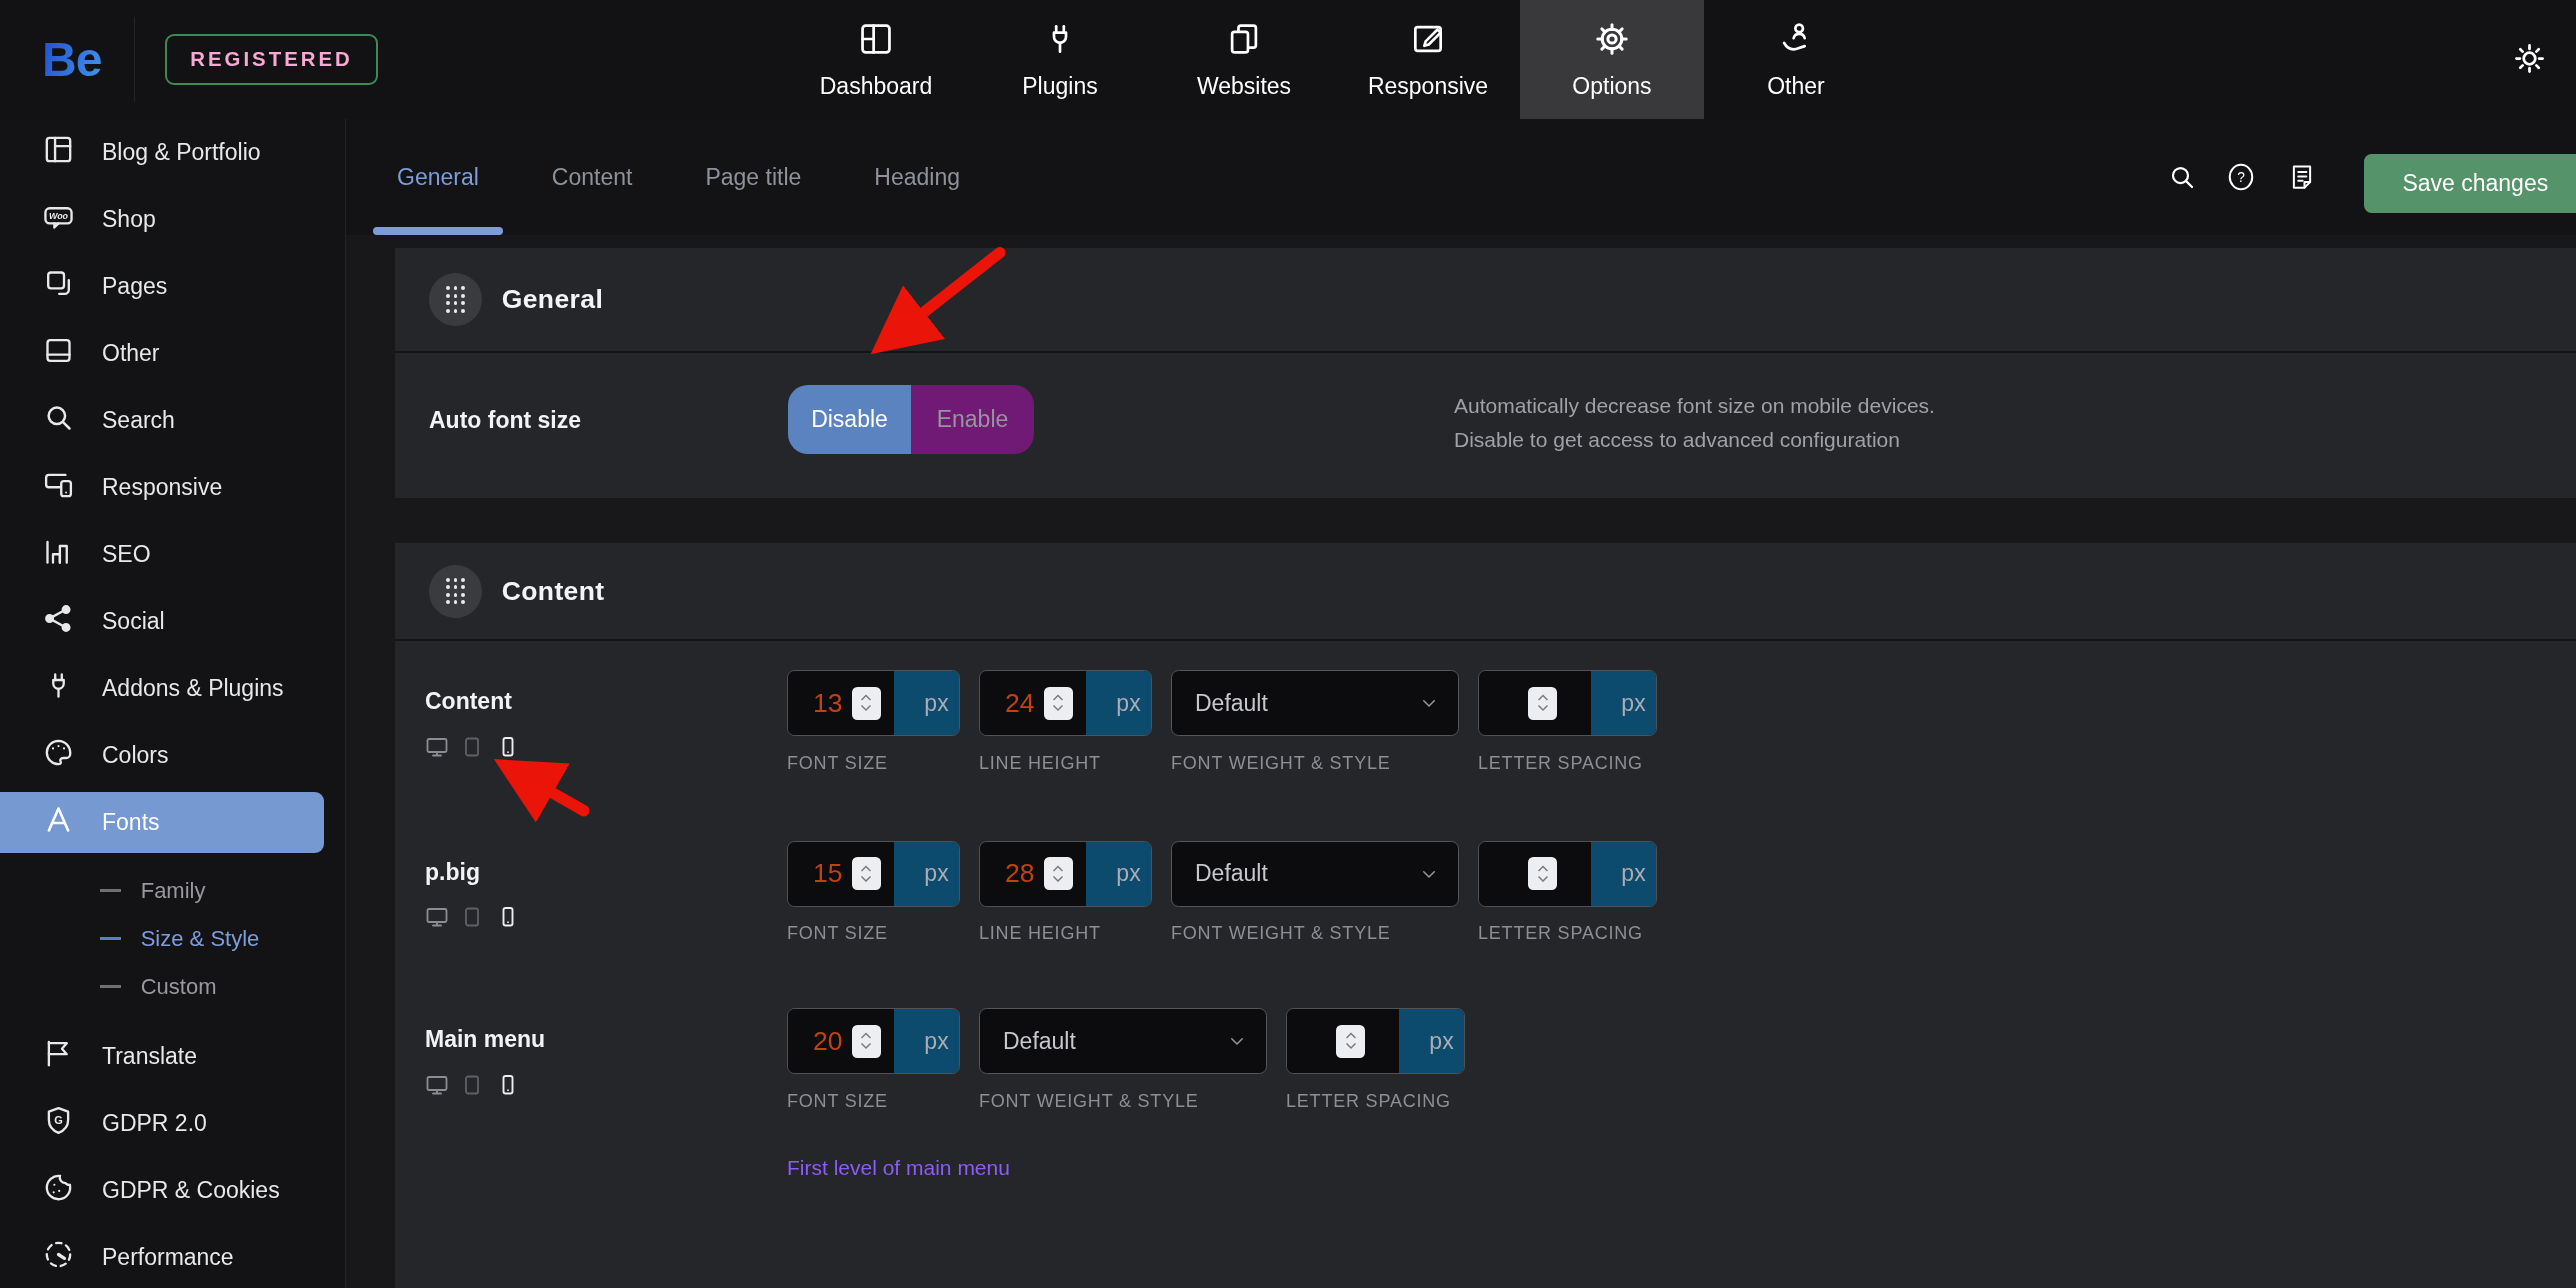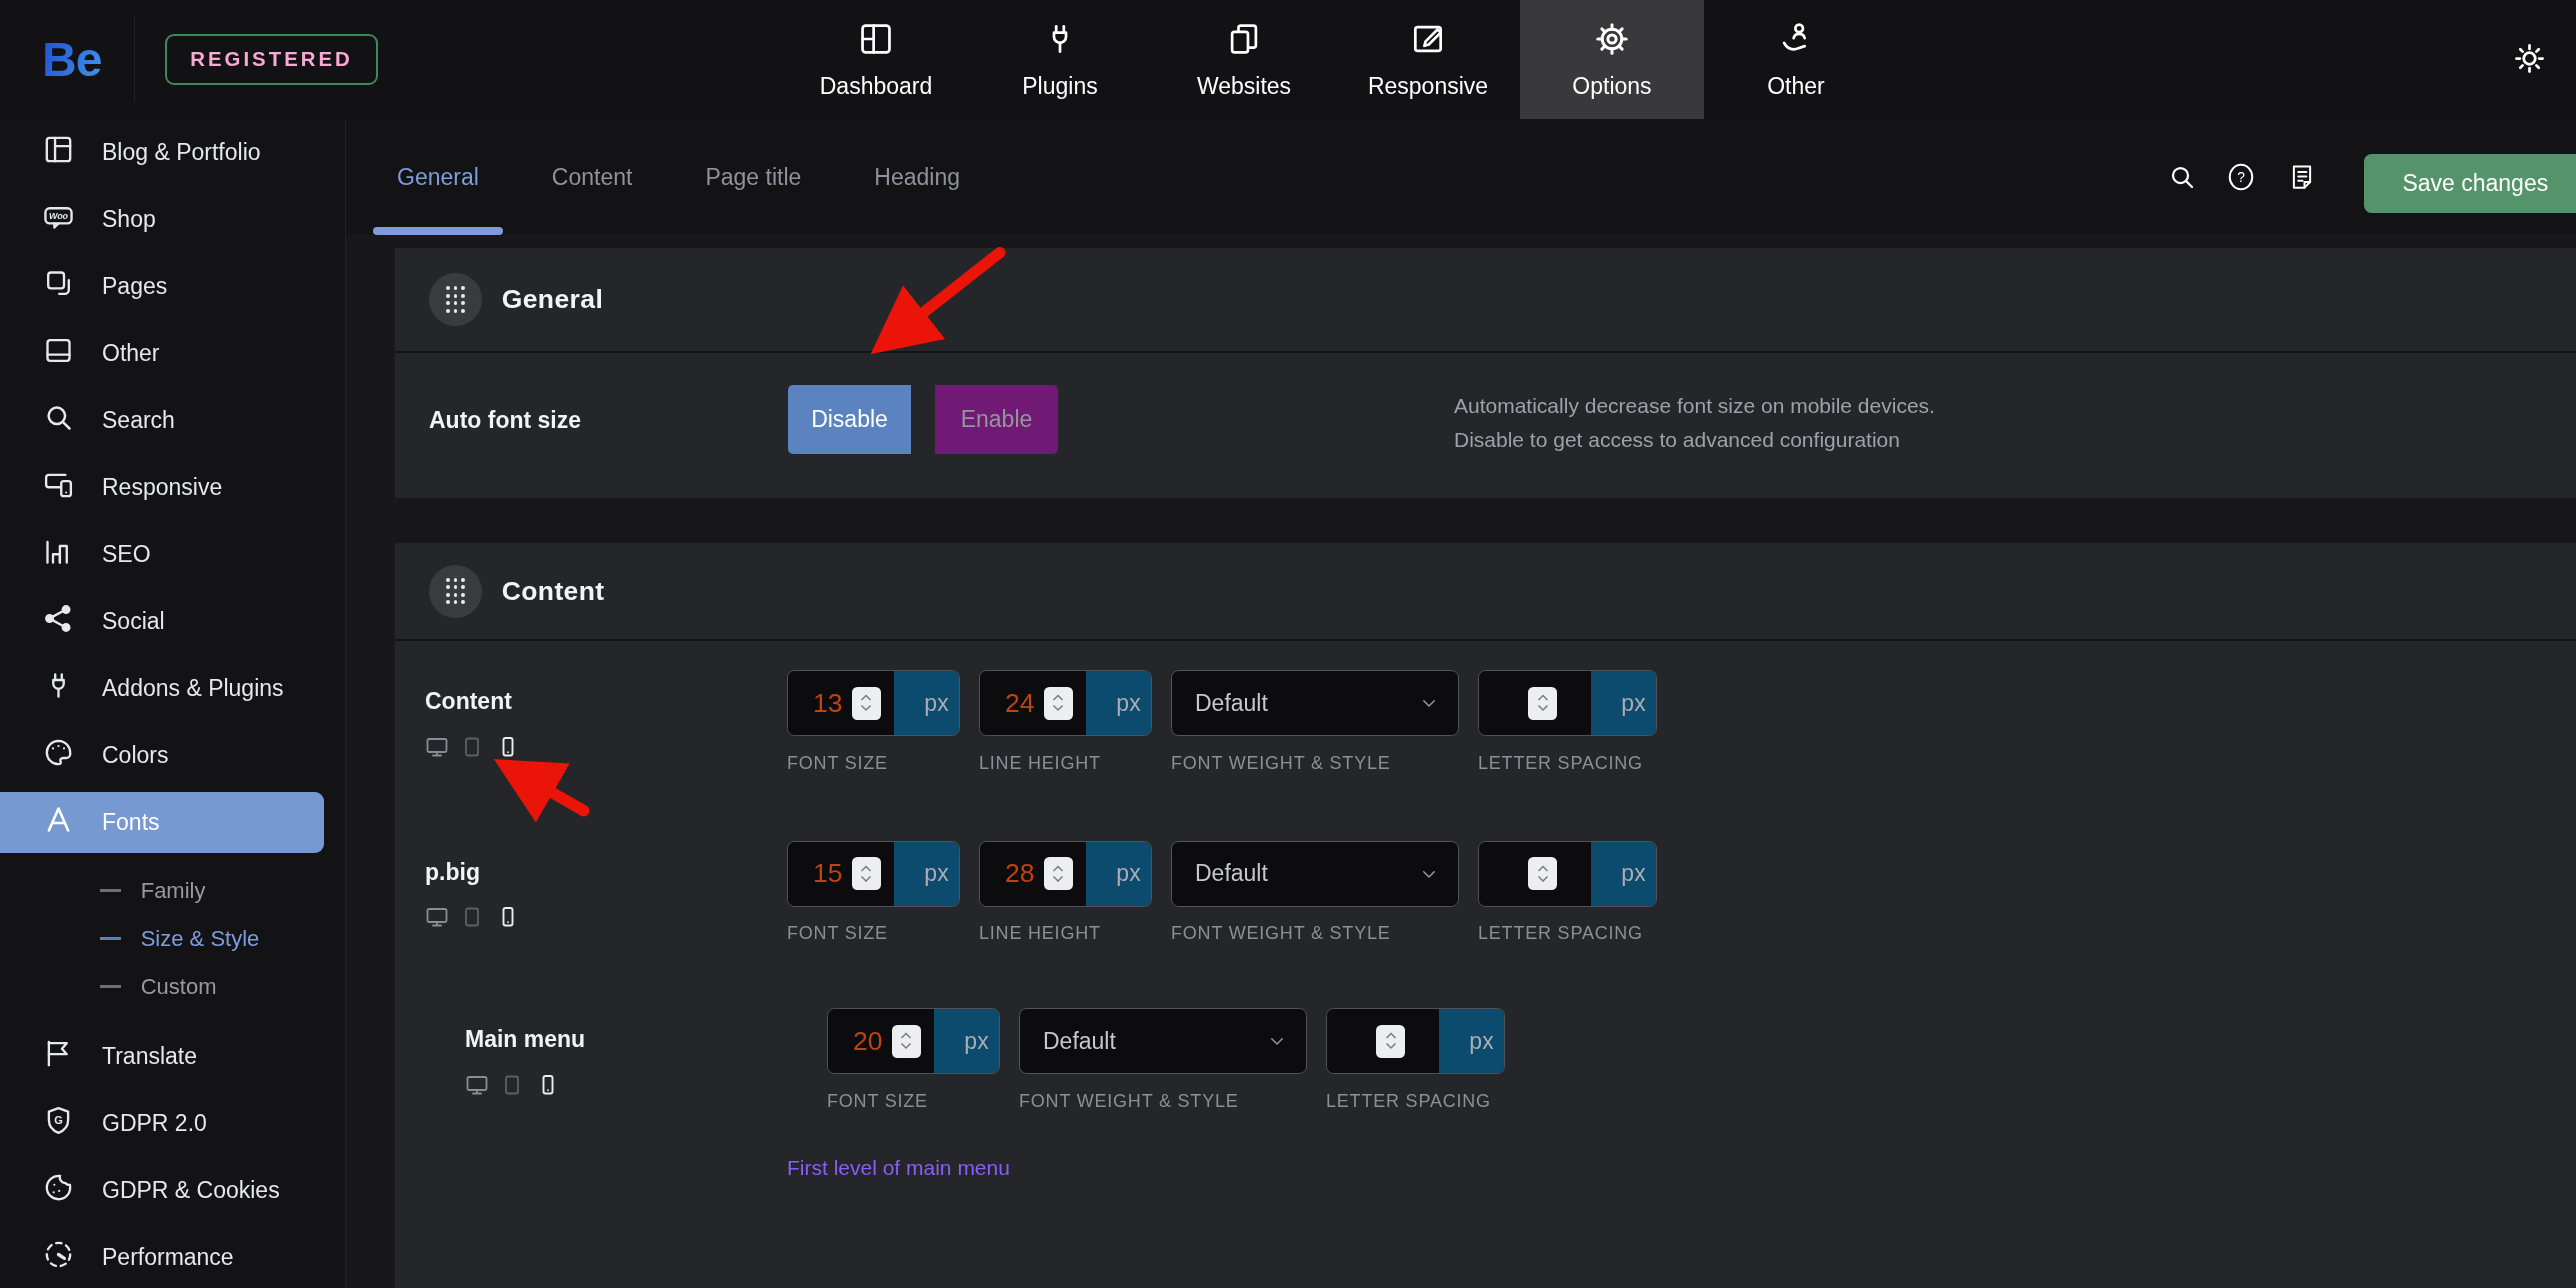--- a/index.html
+++ b/index.html
@@ -50,32 +50,32 @@
   .section-head { height:105px; display:flex; align-items:center; padding-left:34px; gap:19.7px; border-bottom:2.3px solid #141417; }
   .panel-content .section-head { height:98px; }
   .drag-circle { width:53px; height:53px; border-radius:50%; background:#3a3b3e; display:flex; align-items:center; justify-content:center; flex:none; }
   .dots { display:grid; grid-template-columns:repeat(3,3.8px); grid-template-rows:repeat(4,3.8px); gap:3.8px; }
   .dots i { width:3.8px; height:3.8px; border-radius:50%; background:#e9eaed; }
   .section-title { font-size:26.5px; font-weight:bold; color:#f4f4f6; letter-spacing:0.4px; }
 
   
   .gen-body { position:relative; height:142px; }
   .gen-label { position:absolute; left:34px; top:54px; font-size:23px; font-weight:bold; color:#f2f3f5; }
-  .toggle { position:absolute; left:393px; top:32px; display:flex; border-radius:5px; overflow:hidden;gap:24px; }
+  .toggle { position:absolute; left:393px; top:32px; display:flex; border-radius:20px; overflow:hidden; }
   .tg-btn { width:123px; height:69px; display:flex; align-items:center; justify-content:center; font-size:23px; font-family:inherit; border:none; cursor:pointer; }
   .tg-btn.on { background:#5b83c0; color:#ffffff; }
   .tg-btn.off { background:#701a75; color:#95969b; }
   .gen-desc { position:absolute; left:1059px; top:36px; font-size:21px; color:#9fa1a6; line-height:34px; }
 
   
   .frows { }
   .frow { display:flex; padding-left:30px; }
   .frow-1 { margin-top:29px; }
   .frow-2 { margin-top:67px; }
-  .frow-3 { margin-top:64px;margin-left:40px; }
+  .frow-3 { margin-top:64px; }
   .label-col { width:362px; padding-top:18px; flex:none; }
   .row-label { font-size:23px; font-weight:bold; color:#f2f3f5; }
   .device-icons { margin-top:19.7px; display:flex; align-items:center; gap:11.3px; }
   .device-icons svg { height:24px; }
   .field { display:flex; flex-direction:column; margin-right:19px; }
   .control { height:66px; display:flex; border-radius:7.6px; overflow:hidden; border:1.5px solid #505257; }
   .num-part { background:#0c0c0e; display:flex; align-items:center; justify-content:center; gap:9px; }
   .num-part.w140 { width:106px; }
   .num-part.w148 { width:112px; }
   .num-input { width:41px; background:transparent; border:none; outline:none; color:#c2410c; font-size:26.5px; font-family:inherit; text-align:right; }

